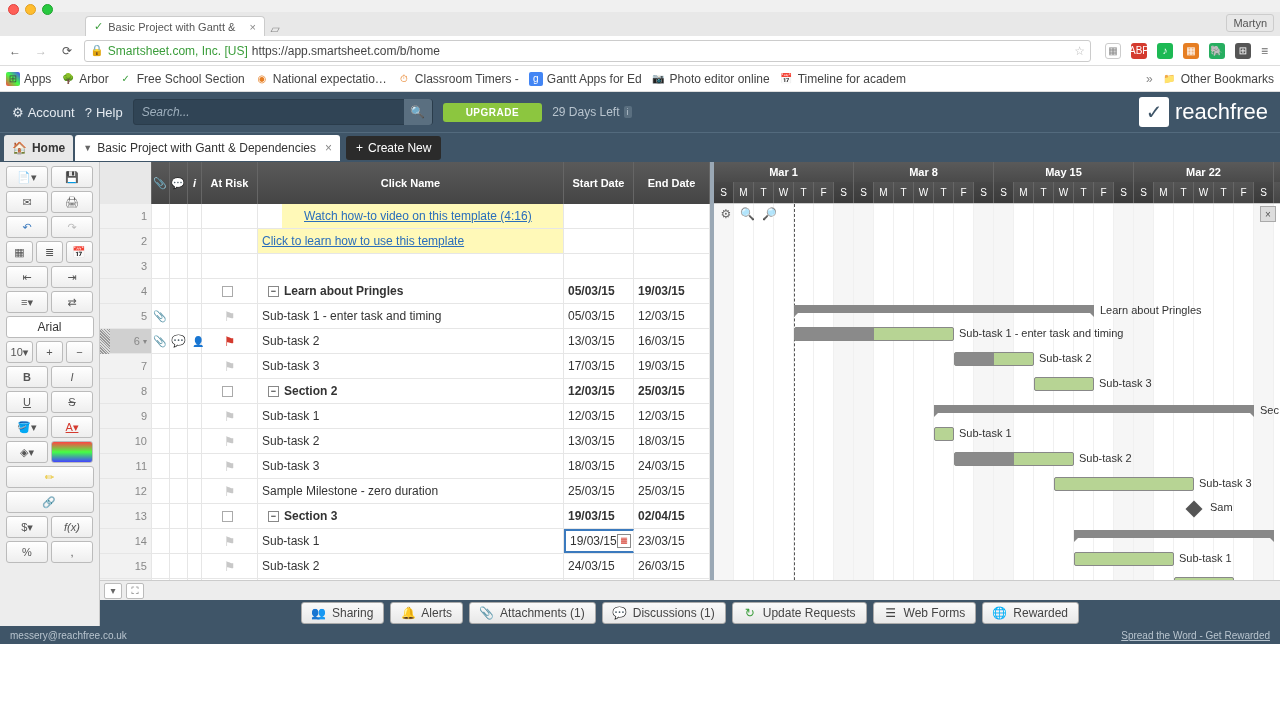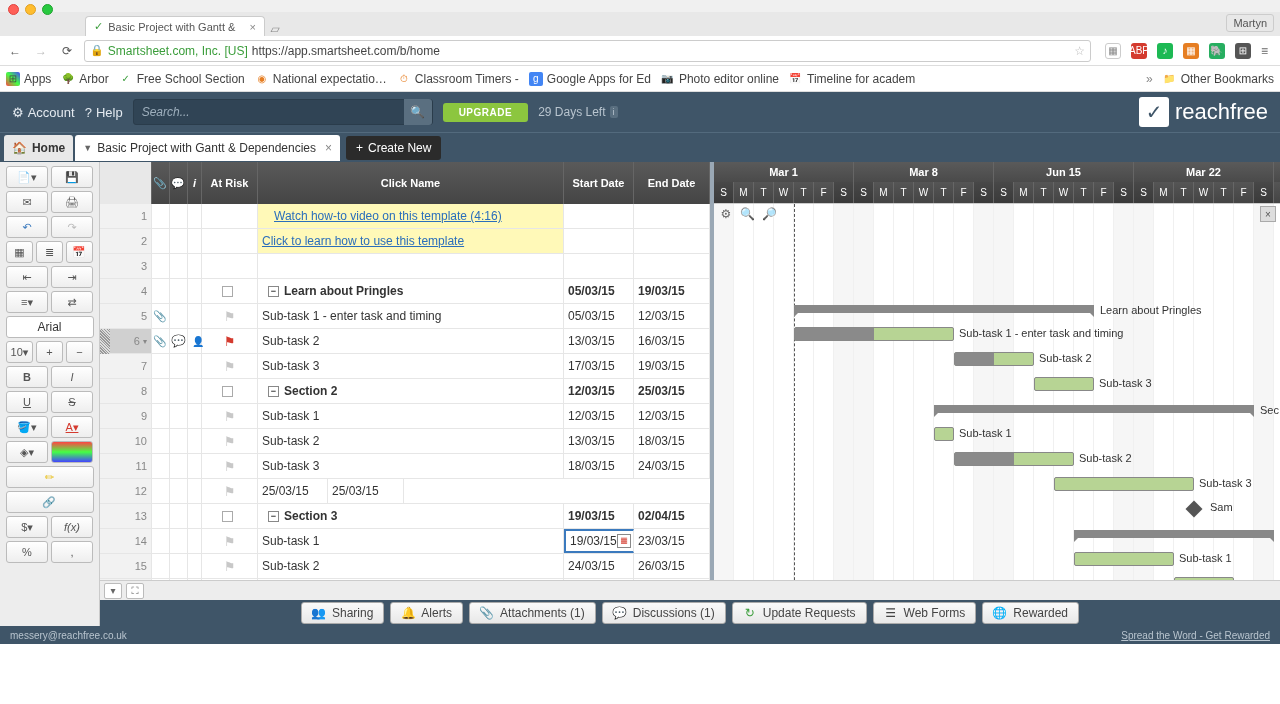--- a/index.html
+++ b/index.html
@@ -31,21 +31,21 @@
 .bm-item { display: flex; align-items: center; gap: 4px; cursor: pointer; white-space: nowrap;}
 .bm-icon { width: 14px; height: 14px; border-radius: 2px; display: inline-flex; align-items: center; justify-content: center; font-size: 10px;}
 
 
 .app-header { height: 40px; background: #3f5568; display: flex; align-items: center; padding: 0 12px; gap: 10px; color: #e4eaf0;}
 .app-header .link { display: flex; align-items: center; gap: 4px; cursor: pointer; font-size: 13px;}
 .search-box { flex: 0 0 300px; height: 26px; background: #304455; border: 1px solid #2a3c4b; border-radius: 3px; display: flex; align-items: center;}
 .search-box input { flex: 1; background: transparent; border: none; outline: none; color: #e4eaf0; padding: 0 8px; font-size: 12px; font-style: italic;}
 .search-box input::placeholder { color: #9fb0be; }
 .search-btn { width: 28px; height: 26px; background: #5a6f80; border-radius: 0 3px 3px 0; display: flex; align-items: center; justify-content: center; cursor: pointer; color:#e4eaf0;}
-.upgrade-btn { background: #8cc63f; color: #fff; border-radius: 3px; padding: 4px 16px; font-size: 10px; font-weight: bold; cursor: pointer; letter-spacing: 0.5px;}
+.upgrade-btn { background: #8cc63f; color: #fff; border-radius: 3px; padding: 4px 23px; font-size: 10px; font-weight: bold; cursor: pointer; letter-spacing: 0.5px;}
 .days-left { color: #b8c4ce; font-size: 12px; display: flex; align-items: center; gap: 4px;}
 .logo { margin-left: auto; display: flex; align-items: center; gap: 6px; font-size: 22px; color: #fff;}
 .logo-check { width: 30px; height: 30px; background: #fff; border-radius: 3px; color: #3f5568; display: flex; align-items: center; justify-content: center; font-size: 20px;}
 
 
 .sheet-tabs { height: 30px; background: #3f5568; display: flex; align-items: center; padding: 0 4px; gap: 2px; border-top: 1px solid #536a7d;}
 .sheet-tab { height: 26px; background: #e8e8e8; border-radius: 3px 3px 0 0; padding: 0 8px; display: flex; align-items: center; gap: 5px; font-size: 12px; color: #333; cursor: pointer;}
 .sheet-tab.home { font-weight: bold;}
 .sheet-tab.active { background: #fff;}
 .sheet-tab .arrow { color: #666; font-size: 9px;}
@@ -204,21 +204,21 @@
   <div class="bm-item">
       <span class="bm-icon" style="color:#e67e22">◉</span>
       <span>National expectatio…</span>
     </div>
   <div class="bm-item">
       <span class="bm-icon" style="color:#e67e22">⏱</span>
       <span>Classroom Timers - </span>
     </div>
   <div class="bm-item">
       <span class="bm-icon" style="background:#4285f4;color:#fff">g</span>
-      <span>Google Apps for Ed</span>
+      <span>Gantt Apps for Ed</span>
     </div>
   <div class="bm-item">
       <span class="bm-icon" style="color:#888">📷</span>
       <span>Photo editor online</span>
     </div>
   <div class="bm-item">
       <span class="bm-icon" style="color:#888">📅</span>
       <span>Timeline for academ</span>
     </div>
   <span style="margin-left:auto;color:#888">»</span>
@@ -352,21 +352,21 @@
           <div class="ch ch-start">Start Date</div>
           <div class="ch ch-end">End Date</div>
         </div>
         <div class="rows" id="rows-container">
             <div class="row">
               <div class="cell rownum-cell">1</div>
               <div class="cell attach-cell"></div>
               <div class="cell comment-cell"></div>
               <div class="cell i-cell"></div>
               <div class="cell risk-cell"></div>
-              <div class="cell task-cell yellow" style="padding-left: 16px;">
+              <div class="cell task-cell yellow" style="padding-left: 22px; margin-left: 24px;">
                 <a href="#">Watch how-to video on this template (4:16)</a>
               </div>
               <div class="cell start-cell"></div>
               <div class="cell end-cell"></div>
             </div>
             <div class="row">
               <div class="cell rownum-cell">2</div>
               <div class="cell attach-cell"></div>
               <div class="cell comment-cell"></div>
               <div class="cell i-cell"></div>
@@ -500,20 +500,21 @@
               <div class="cell end-cell regular">24/03/15</div>
             </div>
             <div class="row">
               <div class="cell rownum-cell">12</div>
               <div class="cell attach-cell"></div>
               <div class="cell comment-cell"></div>
               <div class="cell i-cell"></div>
               <div class="cell risk-cell">
                 <span class="flag-gray">⚑</span>
               </div>
+              <div class="cell task-cell indent-2">Sample Milestone - zero duration</div>
               <div class="cell start-cell regular">25/03/15</div>
               <div class="cell end-cell regular">25/03/15</div>
             </div>
             <div class="row">
               <div class="cell rownum-cell">13</div>
               <div class="cell attach-cell"></div>
               <div class="cell comment-cell"></div>
               <div class="cell i-cell"></div>
               <div class="cell risk-cell">
                 <span class="checkbox-icon"></span>
@@ -565,21 +566,21 @@
               <div class="cell end-cell regular">02/04/15</div>
             </div>
           </div>
       </div>
 
       <div class="gantt">
         <div class="gantt-header">
           <div class="gantt-weeks" id="gantt-weeks">
               <div class="gantt-week" style="width: 140px;">Mar 1</div>
               <div class="gantt-week" style="width: 140px;">Mar 8</div>
-              <div class="gantt-week" style="width: 140px;">Jun 15</div>
+              <div class="gantt-week" style="width: 140px;">May 15</div>
               <div class="gantt-week" style="width: 140px;">Mar 22</div>
             </div>
           <div class="gantt-days" id="gantt-days">
               <div class="gantt-day weekend">S</div>
               <div class="gantt-day">M</div>
               <div class="gantt-day">T</div>
               <div class="gantt-day">W</div>
               <div class="gantt-day">T</div>
               <div class="gantt-day">F</div>
               <div class="gantt-day weekend">S</div>

